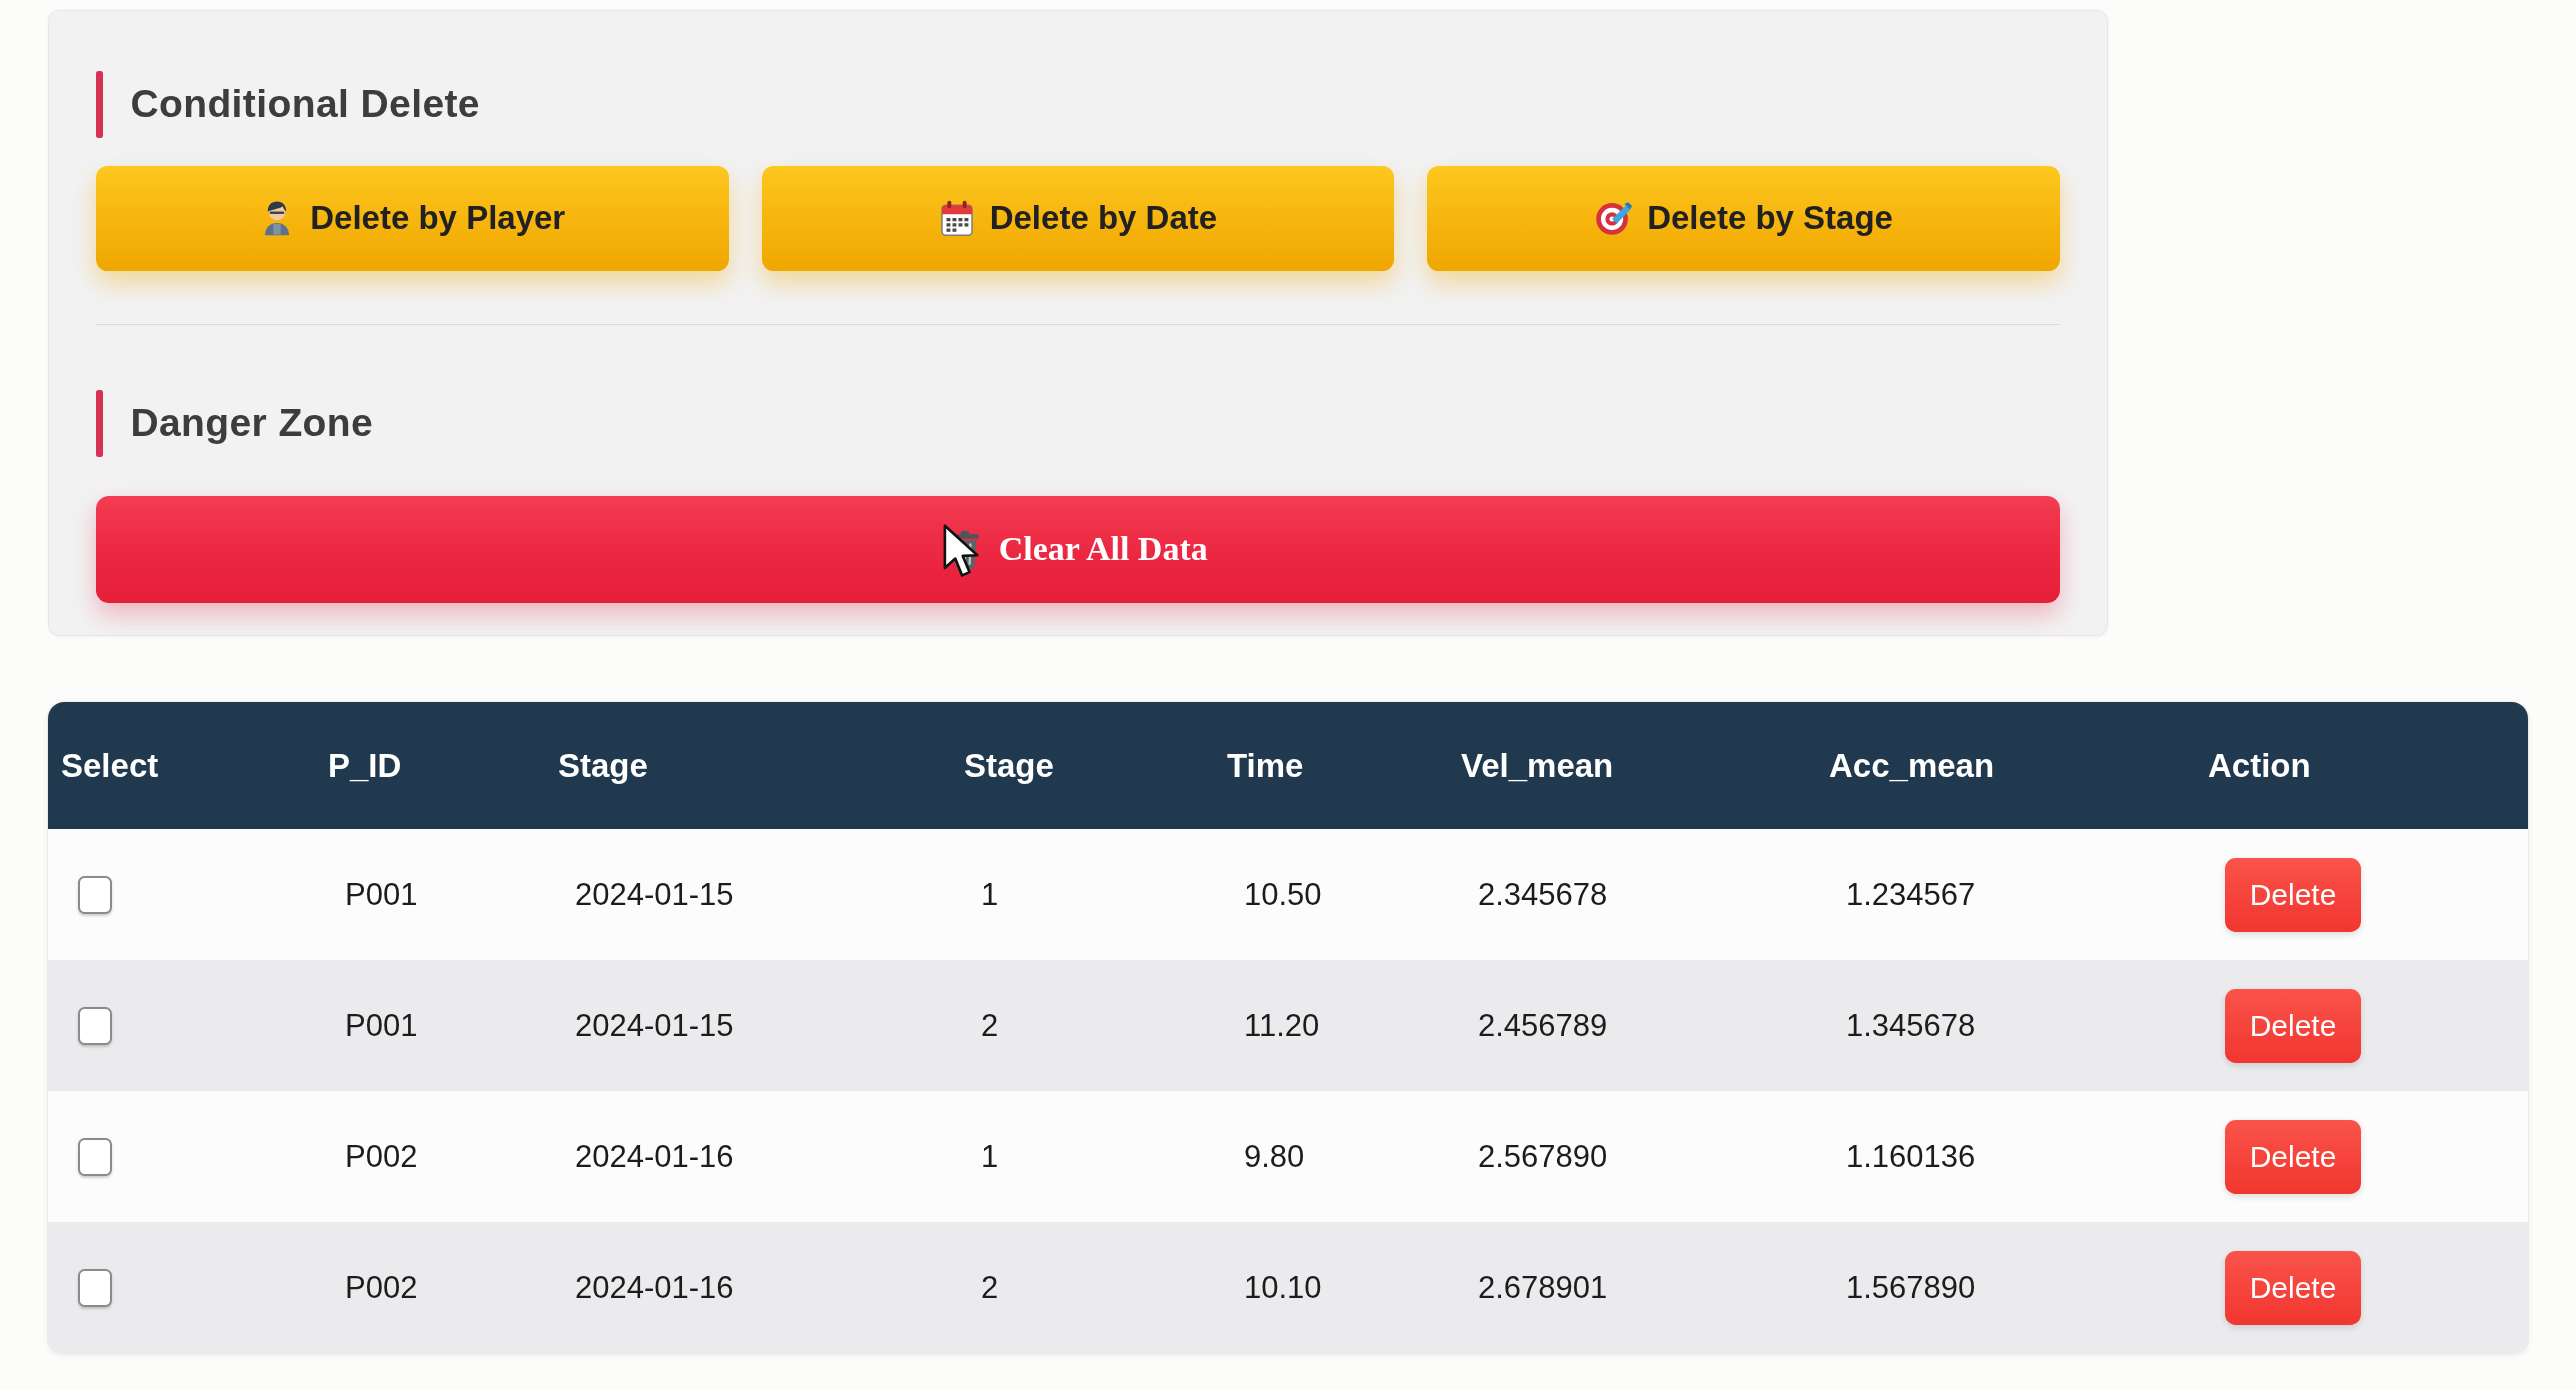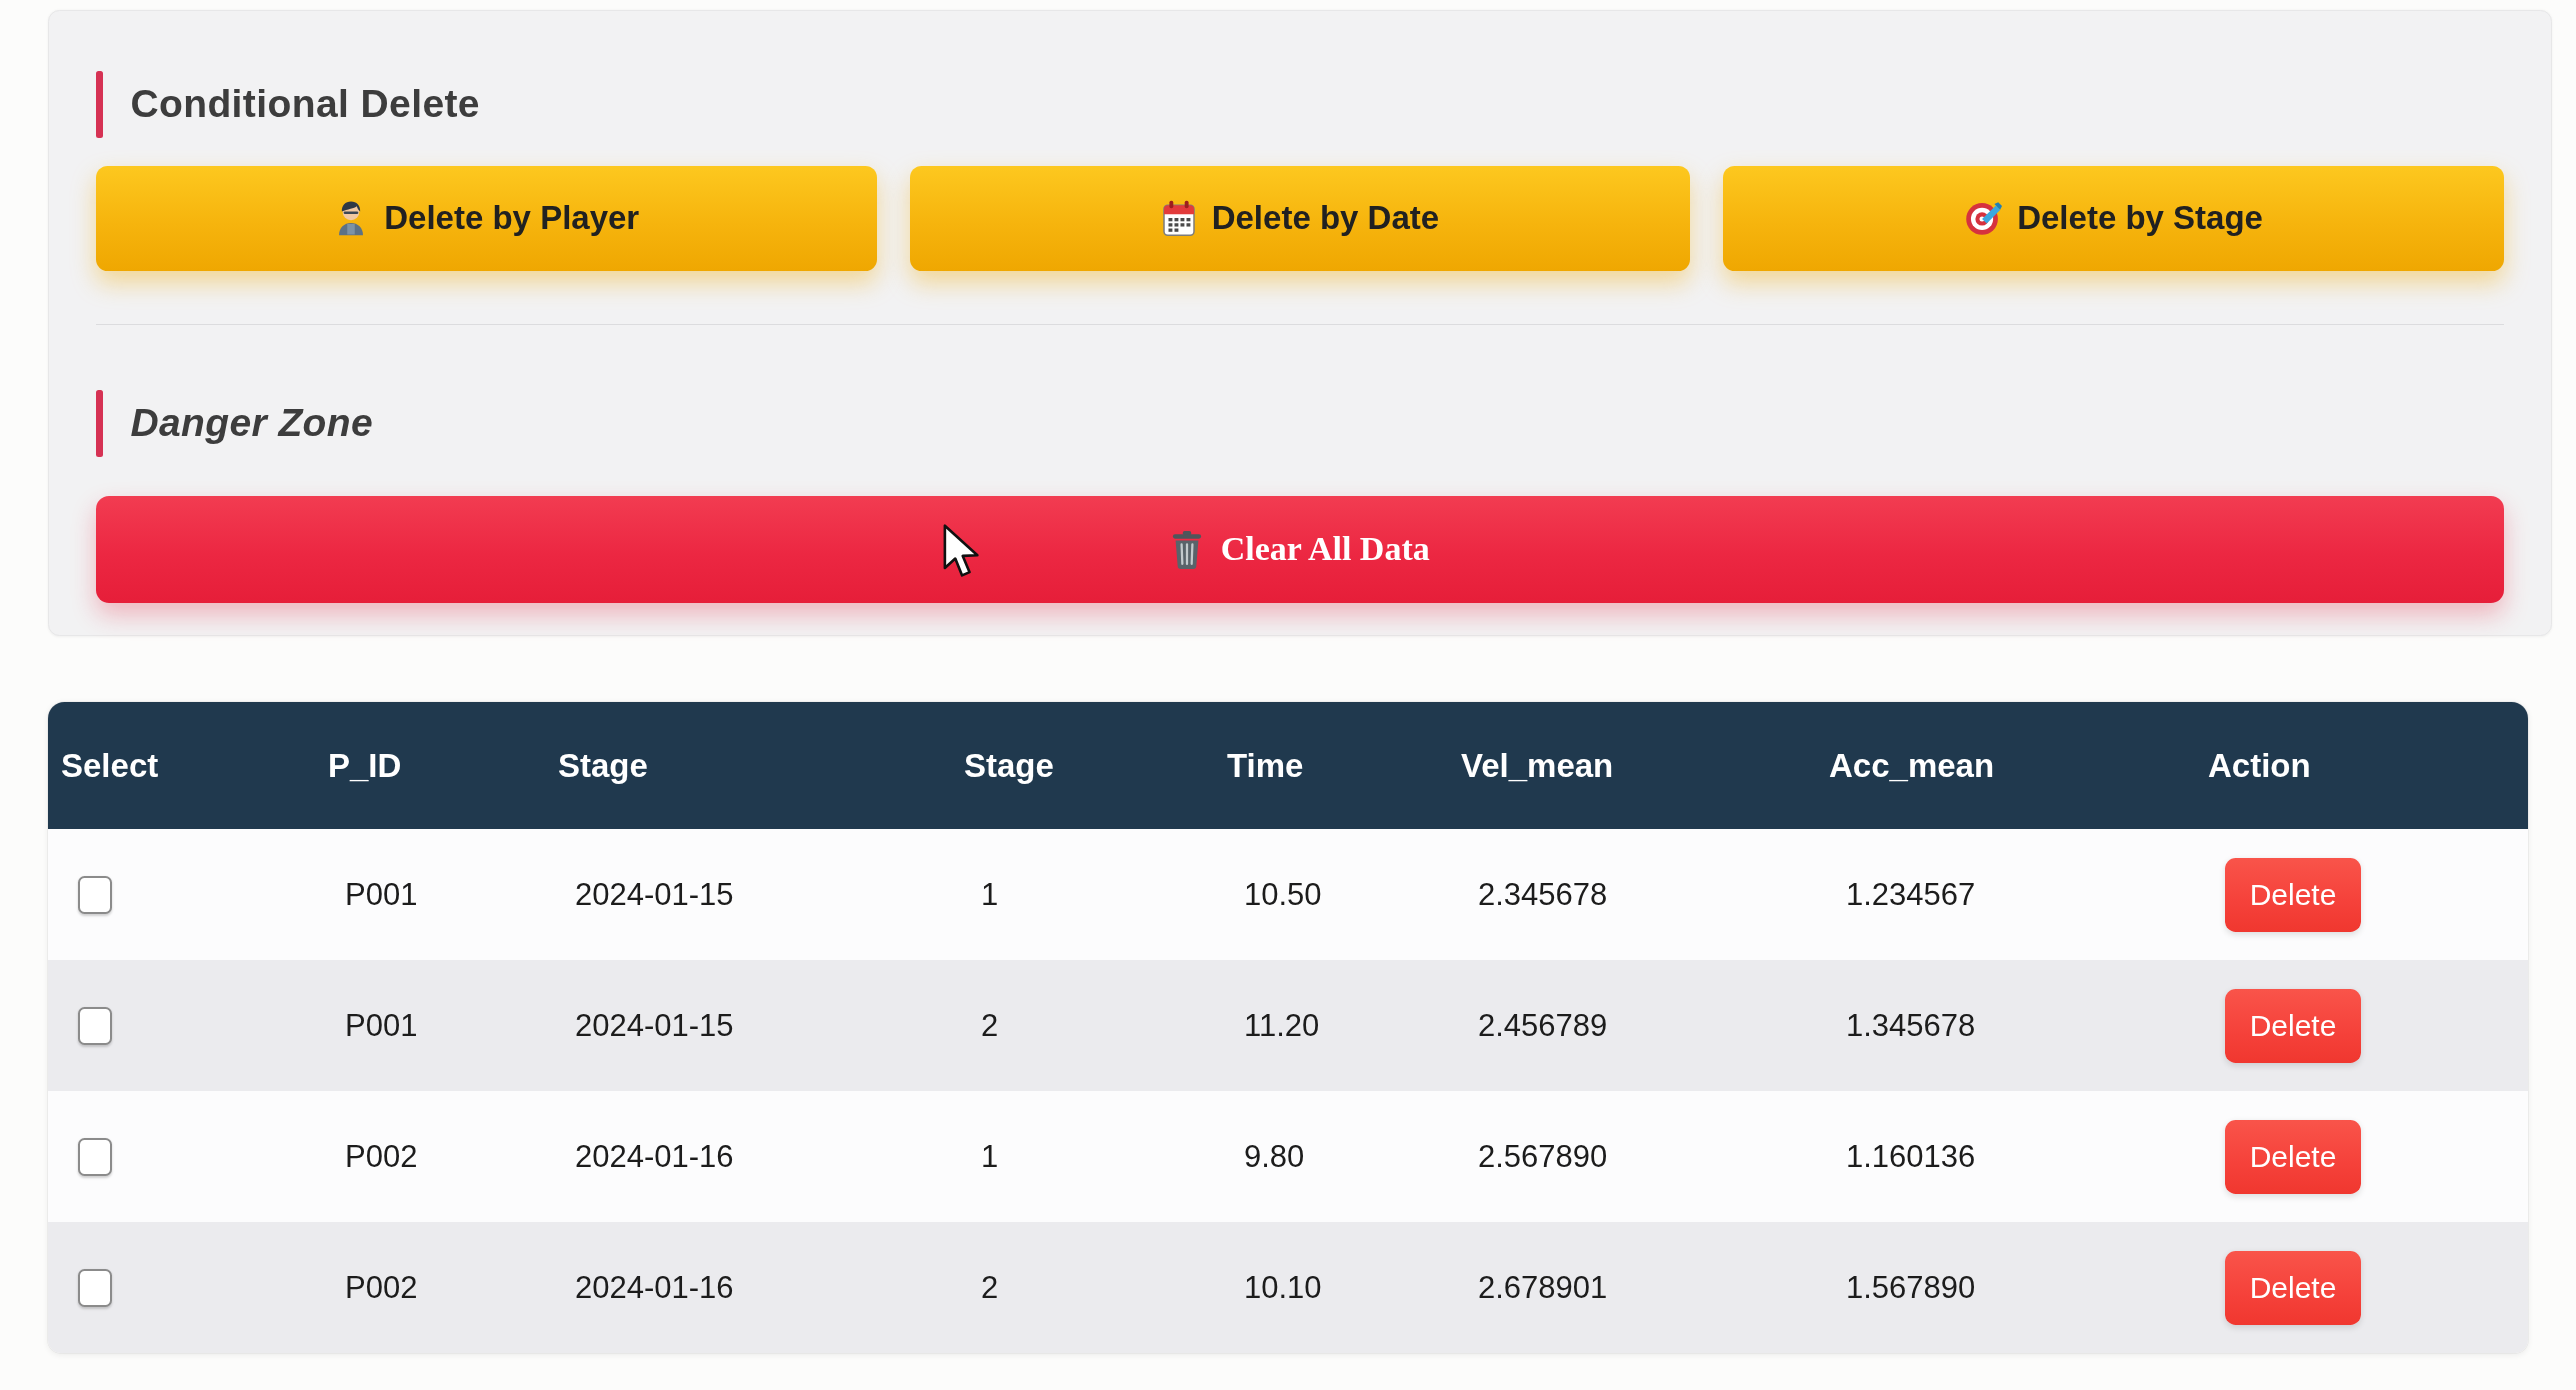--- a/index.html
+++ b/index.html
@@ -6,21 +6,21 @@
   body{
     width:2576px;height:1390px;
     background:#fcfcfb;
     font-family:"Liberation Sans", sans-serif;
     position:relative;overflow:hidden;
     -webkit-font-smoothing:antialiased;
   }
 
   
   .card{
-    position:absolute;left:48px;top:9.8px;width:2504px;height:626px;
+    position:absolute;left:48px;top:9.8px;width:2060px;height:626px;
     background:#f2f2f3;
     border:0.8px solid #e7e7e8;
     border-radius:11.5px;
     box-shadow:0 0.8px 2.5px rgba(0,0,0,.05);
     box-sizing:border-box;
     padding:0 47px;
   }
   .section-header{display:flex;align-items:center;}
   .accent-bar{
     width:7.4px;height:67px;border-radius:2.5px;
@@ -37,21 +37,21 @@
     flex:1;height:105px;border:none;border-radius:11.5px;
     background:linear-gradient(180deg,#fdc81f 0%,#f6b40d 55%,#efa701 100%);
     box-shadow:0 11.5px 24.6px rgba(243,170,0,.38);
     display:flex;align-items:center;justify-content:center;gap:14.8px;
     font-family:"Liberation Sans", sans-serif;
     font-size:33px;font-weight:700;color:#212121;cursor:pointer;
   }
   .divider{
     margin-top:53px;height:1.6px;background:#dcdcde;border:none;
   }
-  .sec2-header{padding-top:58px;font-style:italic;}
+  .sec2-header{padding-top:58px;}
   .danger-btn{
     width:100%;height:107px;border:none;border-radius:13px;
     margin-top:39px;
     background:linear-gradient(180deg,#f23c51 0%,#ec2742 55%,#e61e39 100%);
     box-shadow:0 11.5px 24.6px rgba(230,30,57,.28);
     display:flex;align-items:center;justify-content:center;gap:16.4px;
     font-family:Liberation Serif, serif;
     font-size:34px;font-weight:700;color:#ffffff;cursor:pointer;
   }
 

